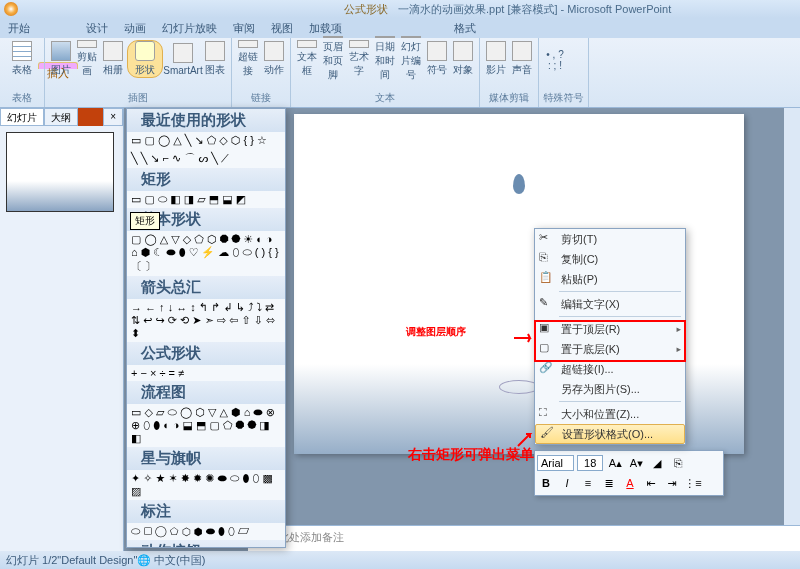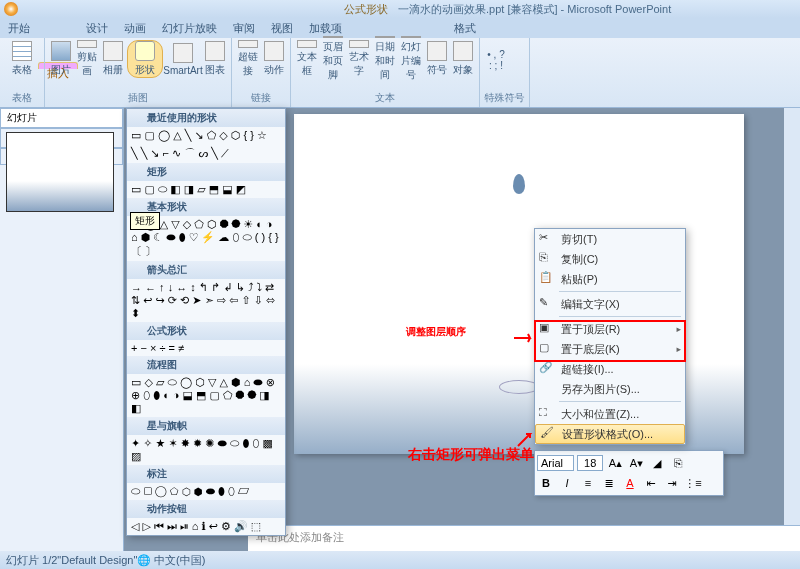--- a/index.html
+++ b/index.html
@@ -14,35 +14,35 @@
 .rgroup{border-right:1px solid #b0c8e0;padding:2px 4px;display:flex;flex-direction:column;justify-content:space-between;}
 .rgroup .icons{display:flex;gap:2px;}
 .ricon{width:24px;height:38px;display:flex;flex-direction:column;align-items:center;justify-content:center;cursor:pointer;}
 .ricon.big{width:36px;}
 .ricon .box{width:20px;height:20px;background:#f0f0f0;border:1px solid #a0a0a0;}
 .ricon .lbl{font-size:10px;color:#3b5a7a;margin-top:2px;text-align:center;}
 .rgroup .gname{font-size:10px;color:#5a7a9a;text-align:center;}
 .ricon.active{background:#fce29a;border:1px solid #e0b050;border-radius:11px;}
 .workarea{position:absolute;top:108px;left:0;right:0;bottom:18px;display:flex;}
 .leftpanel{width:124px;background:#eaf1fa;border-right:1px solid #9bb8d8;}
-.lptabs{height:18px;display:flex;background:#c2410c;flex-direction:column;}
+.lptabs{height:18px;display:flex;background:#c2410c;}
 .lptab{padding:2px 6px;font-size:10px;border:1px solid #9bb8d8;background:#eaf1fa;}
 .lptab.active{background:#fff;}
 .thumb{margin:6px;width:108px;height:80px;background:#fff;border:1px solid #333;position:relative;}
 .thumb .grad{position:absolute;bottom:0;left:0;right:0;height:30px;background:linear-gradient(#fff,#8aa4c2);}
 .slidearea{flex:1;background:#8296ac;position:relative;}
 .slide{position:absolute;top:6px;left:170px;width:450px;height:340px;background:#fff;box-shadow:2px 2px 6px rgba(0,0,0,.3);}
 .slide .water{position:absolute;bottom:0;left:0;right:0;height:90px;background:linear-gradient(#fff,#96aec8);}
 .slide .drop{position:absolute;top:60px;left:50%;width:12px;height:20px;background:#6a8cb0;border-radius:50% 50% 50% 50% / 60% 60% 40% 40%;transform:translateX(-50%);}
 .slide .osel{position:absolute;left:50%;bottom:60px;transform:translateX(-50%);width:40px;height:14px;border:1px solid #a0a0c0;border-radius:50%;}
 .notes{position:absolute;bottom:0;left:124px;right:0;height:26px;background:#fff;border-top:1px solid #9bb8d8;padding:4px 8px;font-size:11px;color:#888;}
 .statusbar{position:absolute;bottom:0;left:0;right:0;height:18px;background:linear-gradient(#dce8f6,#c6daf0);display:flex;align-items:center;padding:0 6px;font-size:10px;color:#3b5a7a;}
 
 .shapesdd{position:absolute;top:108px;left:126px;width:160px;background:#f4f8fc;border:1px solid #8aa4c2;box-shadow:2px 2px 8px rgba(0,0,0,.3);z-index:5;max-height:440px;overflow:hidden;}
-.shapesdd .hdr{background:linear-gradient(#e6eef8,#d4e2f2);padding:2px 20px;font-size:10px;color:#3b5a7a;font-weight:bold;}
+.shapesdd .hdr{background:linear-gradient(#e6eef8,#d4e2f2);padding:2px 14px;font-size:15px;color:#3b5a7a;font-weight:bold;}
 .shapesdd .row{padding:2px 4px;display:flex;flex-wrap:wrap;gap:2px;}
 .tooltip{position:absolute;top:212px;left:130px;background:#ffffe1;border:1px solid #000;padding:1px 4px;font-size:10px;z-index:6;}
 
 .ctx{position:absolute;top:228px;left:534px;width:152px;background:#f4f8fc;border:1px solid #8aa4c2;box-shadow:2px 2px 8px rgba(0,0,0,.3);z-index:10;}
 .ctx .row{display:flex;align-items:center;height:20px;padding:0 4px;font-size:11px;color:#333;position:relative;cursor:pointer;}
 .ctx .row:hover,.ctx .row.hl{background:linear-gradient(#fff0c0,#ffe08a);border:1px solid #e0b050;border-radius:2px;height:20px;}
 .ctx .ic{width:18px;height:16px;margin-right:4px;display:inline-block;}
 .ctx .arr{position:absolute;right:4px;font-size:9px;color:#666;}
 .ctx .sep{height:1px;background:#c0d0e0;margin:2px 4px 2px 24px;}
 .redbox{position:absolute;top:320px;left:534px;width:152px;height:42px;border:2px solid red;z-index:11;pointer-events:none;}
@@ -153,20 +153,33 @@
       <div class="ricon">
           <div class="box"></div>
           <div class="lbl">符号</div>
         </div>
       <div class="ricon">
           <div class="box"></div>
           <div class="lbl">对象</div>
         </div>
     </div>
     <div class="gname">文本</div>
+  </div>
+  <div class="rgroup">
+    <div class="icons">
+      <div class="ricon">
+          <div class="box"></div>
+          <div class="lbl">影片</div>
+        </div>
+      <div class="ricon">
+          <div class="box"></div>
+          <div class="lbl">声音</div>
+        </div>
+    </div>
+    <div class="gname">媒体剪辑</div>
   </div>
   <div class="rgroup" style="width:50px;">
     <div class="icons">
         <div class="ricon">
           <div class="lbl">• , ?<br>: ; !</div>
         </div>
       </div>
     <div class="gname">特殊符号</div>
   </div>
 </div>

